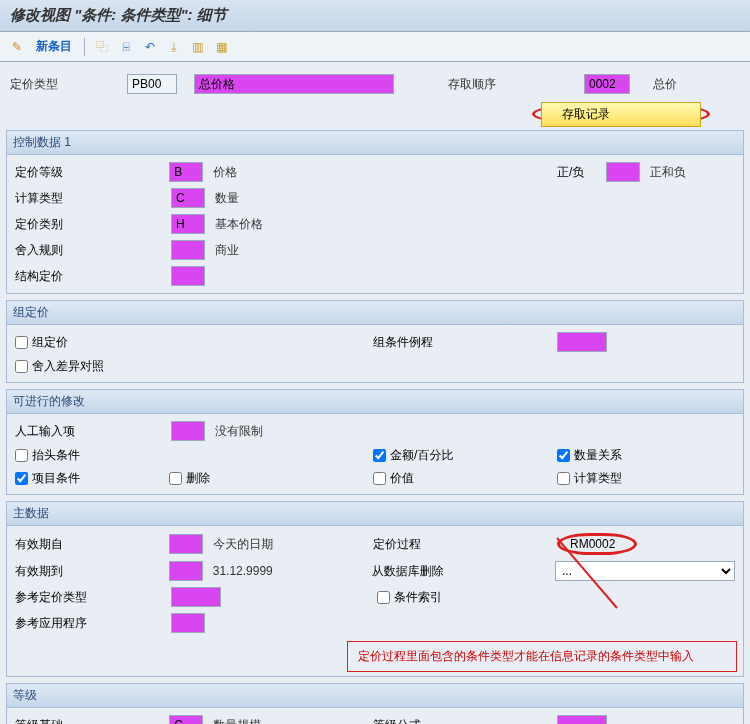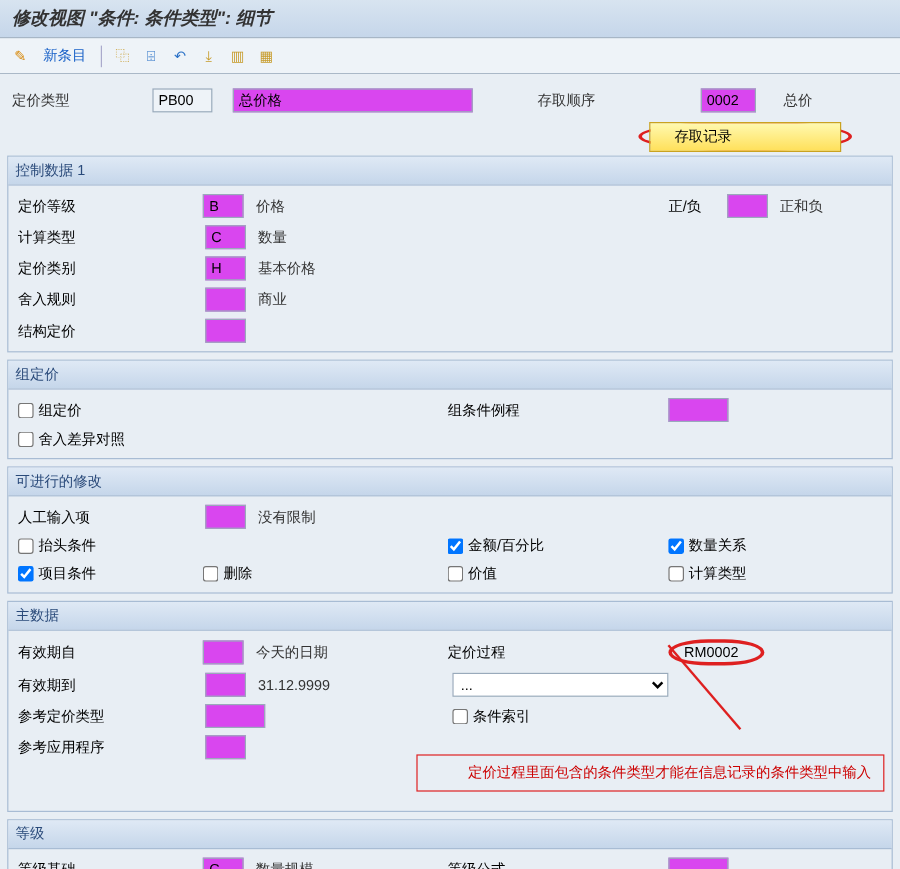--- a/index.html
+++ b/index.html
@@ -1,21 +1,21 @@
 <!DOCTYPE html>
 <html><head>
 <meta charset="utf-8">
 <style>
   * { box-sizing: border-box; margin: 0; padding: 0; }
   html, body { width: 750px; height: 724px; font-family: Arial, "Microsoft YaHei", sans-serif; font-size: 12px; background: #e8eef4; overflow: hidden; }
   .window { width: 750px; height: 724px; display: flex; flex-direction: column; }
   .title-bar { background: linear-gradient(#d8e4f0,#c5d6ea); border-bottom: 1px solid #9ab; padding: 6px 10px; font-style: italic; font-weight: bold; font-size: 15px; color: #333; }
   .toolbar { background: #eef3f8; border-bottom: 1px solid #9ab; padding: 4px 8px; display: flex; align-items: center; gap: 6px; }
   .tool-icon { width: 18px; height: 18px; display: inline-flex; align-items: center; justify-content: center; border: 1px solid transparent; cursor: pointer; }
-  .menu-link { color: #1a62c8; cursor: pointer; padding: 2px 4px; }
+  .menu-link { color: #1a62c8; cursor: pointer; padding: 2px 4px; font-weight: bold; }
   .sep { width: 1px; height: 18px; background: #aac; margin: 0 2px; }
 
   .body-area { flex: 1; overflow-y: auto; background: #e8eef4; padding: 0; position: relative; }
 
   .row { display: flex; align-items: center; padding: 4px 10px; gap: 17px; }
   .label { width: 100px; color: #333; }
   .field { border: 1px solid #9ab; background: #d946ef; padding: 2px 4px; height: 20px; font-size: 12px; }
   .field-short { width: 50px; }
   .field-code { width: 34px; text-align: left; }
   .field-long { width: 200px; }
@@ -227,20 +227,23 @@
           </div>
         </div>
         <div class="grid-row">
           <div class="col1">
               <span>有效期到</span>
             </div>
           <div class="col2">
               <input class="field field-code" style="">
               <span class="desc">31.12.9999</span>
             </div>
+          <div class="col3">
+              <span>从数据库删除</span>
+            </div>
           <div class="col4">
               <select class="select"><option>...</option></select>
             </div>
         </div>
         <div class="grid-row">
           <div class="col1">
               <span>参考定价类型</span>
             </div>
           <div class="col2">
               <input class="field field-short" style="">
@@ -253,21 +256,21 @@
         <div class="grid-row">
           <div class="col1">
               <span>参考应用程序</span>
             </div>
           <div class="col2">
               <input class="field field-code" style="">
             </div>
         </div>
       </div>
 
-      <div class="note-box" style="left:340px; right:6px; bottom:16px;text-align:right;">定价过程里面包含的条件类型才能在信息记录的条件类型中输入</div>
+      <div class="note-box" style="left:340px; right:6px; bottom:4px;">定价过程里面包含的条件类型才能在信息记录的条件类型中输入</div>
 
       <svg class="red-arrow" style="left:520px; top:26px; width:120px; height:90px">
         <line x1="30" y1="10" x2="90" y2="80" stroke="#de2020" stroke-width="2"></line>
       </svg>
     </div>
 
     <div class="group">
       <div class="group-header">等级</div>
       <div class="group-body">
         <div class="grid-row">

